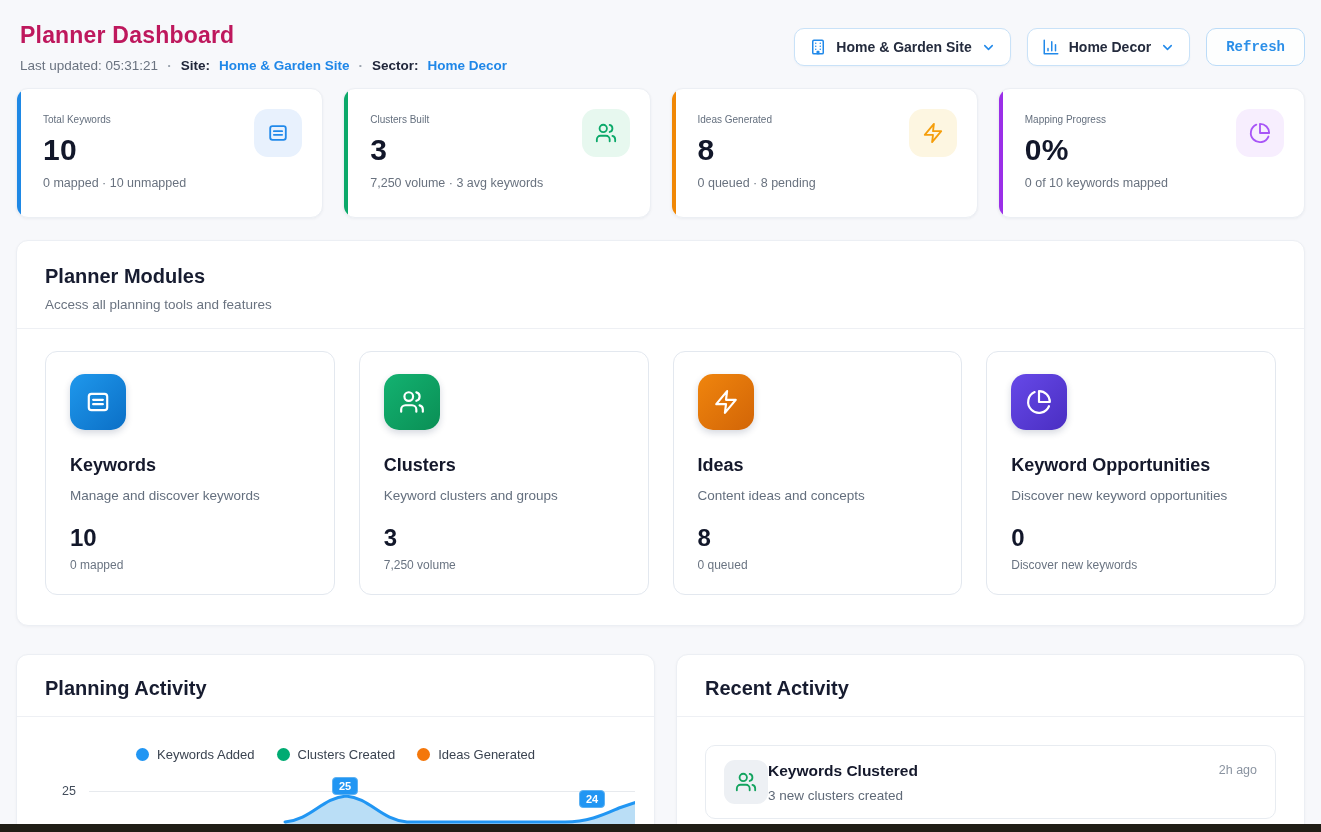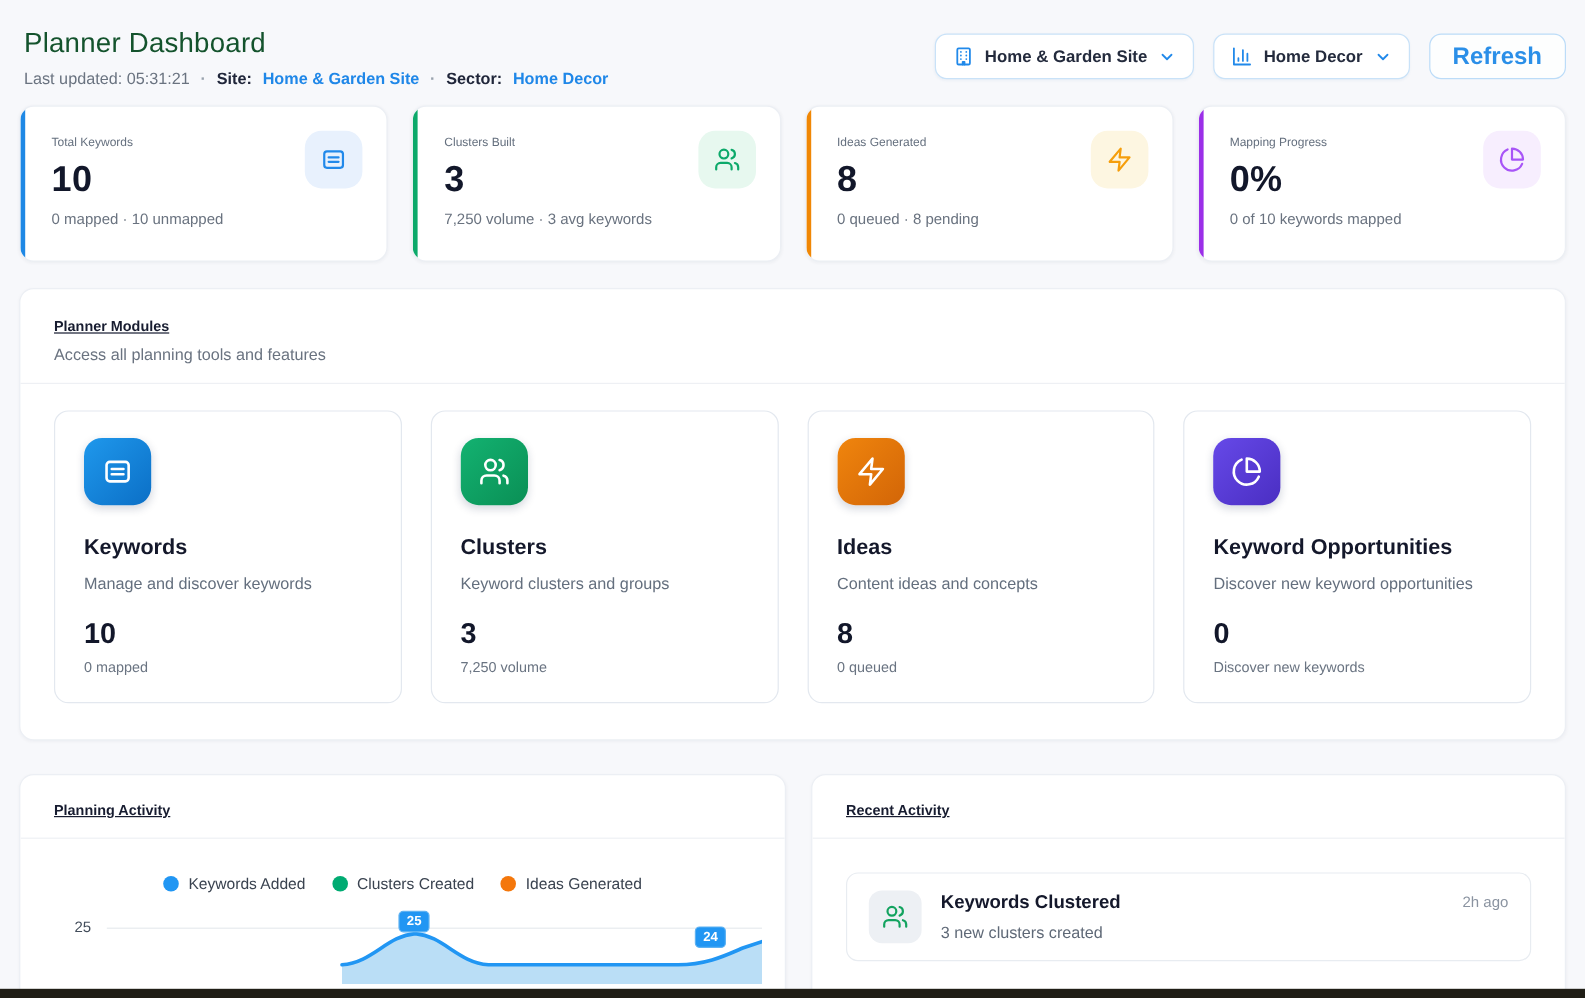--- a/index.html
+++ b/index.html
@@ -7,37 +7,37 @@
   body {
     font-family:"Liberation Sans", sans-serif;
     background:#f7f8fb;
     color:#151a2d;
     position:relative;
   }
   .page { width:1321px; height:832px; position:relative; overflow:hidden; }
 
   
   .header { display:flex; justify-content:space-between; align-items:flex-start; padding:22px 16px 0 20px; }
-  .page-title { font-size:23px; font-weight:400; letter-spacing:.2px; color:#14532d; }
+  .page-title { font-size:23px; font-weight:700; letter-spacing:.2px; color:#be185d; }
   .meta-row { margin-top:9px; font-size:13.5px; color:#6a7380; display:flex; align-items:flex-end; gap:9px; }
   .meta-strong { color:#20263a; font-weight:700; }
   .meta-link { color:#1f87e8; font-weight:700; text-decoration:none; cursor:pointer; }
   .meta-dot { color:#9aa3ae; font-weight:700; }
 
   .toolbar { display:flex; gap:16px; margin-top:6px; }
   .select-btn {
     display:flex; align-items:center; gap:9px; height:38px; padding:0 14px;
     background:#ffffff; border:1px solid #c9e2f8; border-radius:10px;
     font-size:14px; font-weight:700; color:#242b3d; cursor:pointer;
     box-shadow:0 1px 2px rgba(30,90,160,.05);
   }
   .select-btn svg { color:#2189ea; }
   .refresh-btn {
     height:38px; padding:0 19px; background:#fdfefe; border:1px solid #bcdcf8;
-    border-radius:10px; font-size:20px; font-weight:700; color:#2b8fe8; cursor:pointer;
+    border-radius:10px; font-size:14px; font-weight:700; color:#2b8fe8; cursor:pointer;font-family:Liberation Mono, monospace;
   }
 
   
   .stats-grid { display:grid; grid-template-columns:repeat(4,1fr); gap:20px; padding:0 16px; margin-top:15px; }
   .stat-card {
     position:relative; background:#fff; border:1px solid #eceff4; border-radius:12px;
     height:130px; padding:25px 24px 0 26px; box-shadow:0 1px 3px rgba(20,30,60,.05);
     overflow:hidden;
   }
   .stat-card::before { content:""; position:absolute; left:0; top:0; bottom:0; width:4px; }
@@ -53,21 +53,21 @@
     display:flex; align-items:center; justify-content:center;
   }
   .stat-card.blue   .stat-iconbox { background:#e8f1fd; color:#2189ea; }
   .stat-card.green  .stat-iconbox { background:#e7f8ef; color:#0ca96a; }
   .stat-card.orange .stat-iconbox { background:#fdf6e1; color:#f59e0b; }
   .stat-card.purple .stat-iconbox { background:#f7eefe; color:#a855f7; }
 
   
   .section-card { background:#fff; border:1px solid #eceff4; border-radius:12px; margin:22px 16px 0; box-shadow:0 1px 3px rgba(20,30,60,.04); }
   .section-head { padding:24px 28px 16px; }
-  .section-title { font-size:12px; font-weight:800; color:#171c30;text-decoration:underline; }
+  .section-title { font-size:20px; font-weight:800; color:#171c30; }
   .section-sub { font-size:13.5px; color:#6a7380; margin-top:9px; }
   .divider { height:1px; background:#eef0f4; }
 
   .modules-grid { display:grid; grid-template-columns:repeat(4,1fr); gap:24px; padding:22px 28px 30px; }
   .module-card {
     background:#fff; border:1px solid #e3e8ef; border-radius:12px; padding:22px 24px;
     cursor:pointer;
   }
   .module-iconbox {
     width:56px; height:56px; border-radius:15px; display:flex; align-items:center; justify-content:center;
@@ -101,21 +101,21 @@
   .chart-svg { position:absolute; left:0; top:0; }
   .point-badge {
     position:absolute; background:#2196f3; color:#fff; font-size:11px; font-weight:700;
     padding:2px 6px; border-radius:4px; border:1px solid #5fb2f2;
   }
   .badge-25 { left:243px; top:-1px; }
   .badge-24 { left:490px; top:12px; }
 
   .activity-item {
     margin:28px 28px 0; border:1px solid #e8ecf1; border-radius:10px;
-    padding:14px 18px; display:flex; align-items:flex-start; gap:16px; background:#fff;
+    padding:14px 18px; display:flex; align-items:flex-start; gap:0; background:#fff;
   }
   .activity-iconbox {
     width:44px; height:44px; border-radius:11px; background:#edf0f4;
     display:flex; align-items:center; justify-content:center; color:#13a35f; flex:none;
   }
   .activity-body { flex:1; padding-top:2px; }
   .activity-title { font-size:15.5px; font-weight:800; color:#14182b; }
   .activity-desc { font-size:13.5px; color:#5f6977; margin-top:8px; }
   .activity-time { font-size:12.5px; color:#8a93a0; padding-top:3px; }
 

